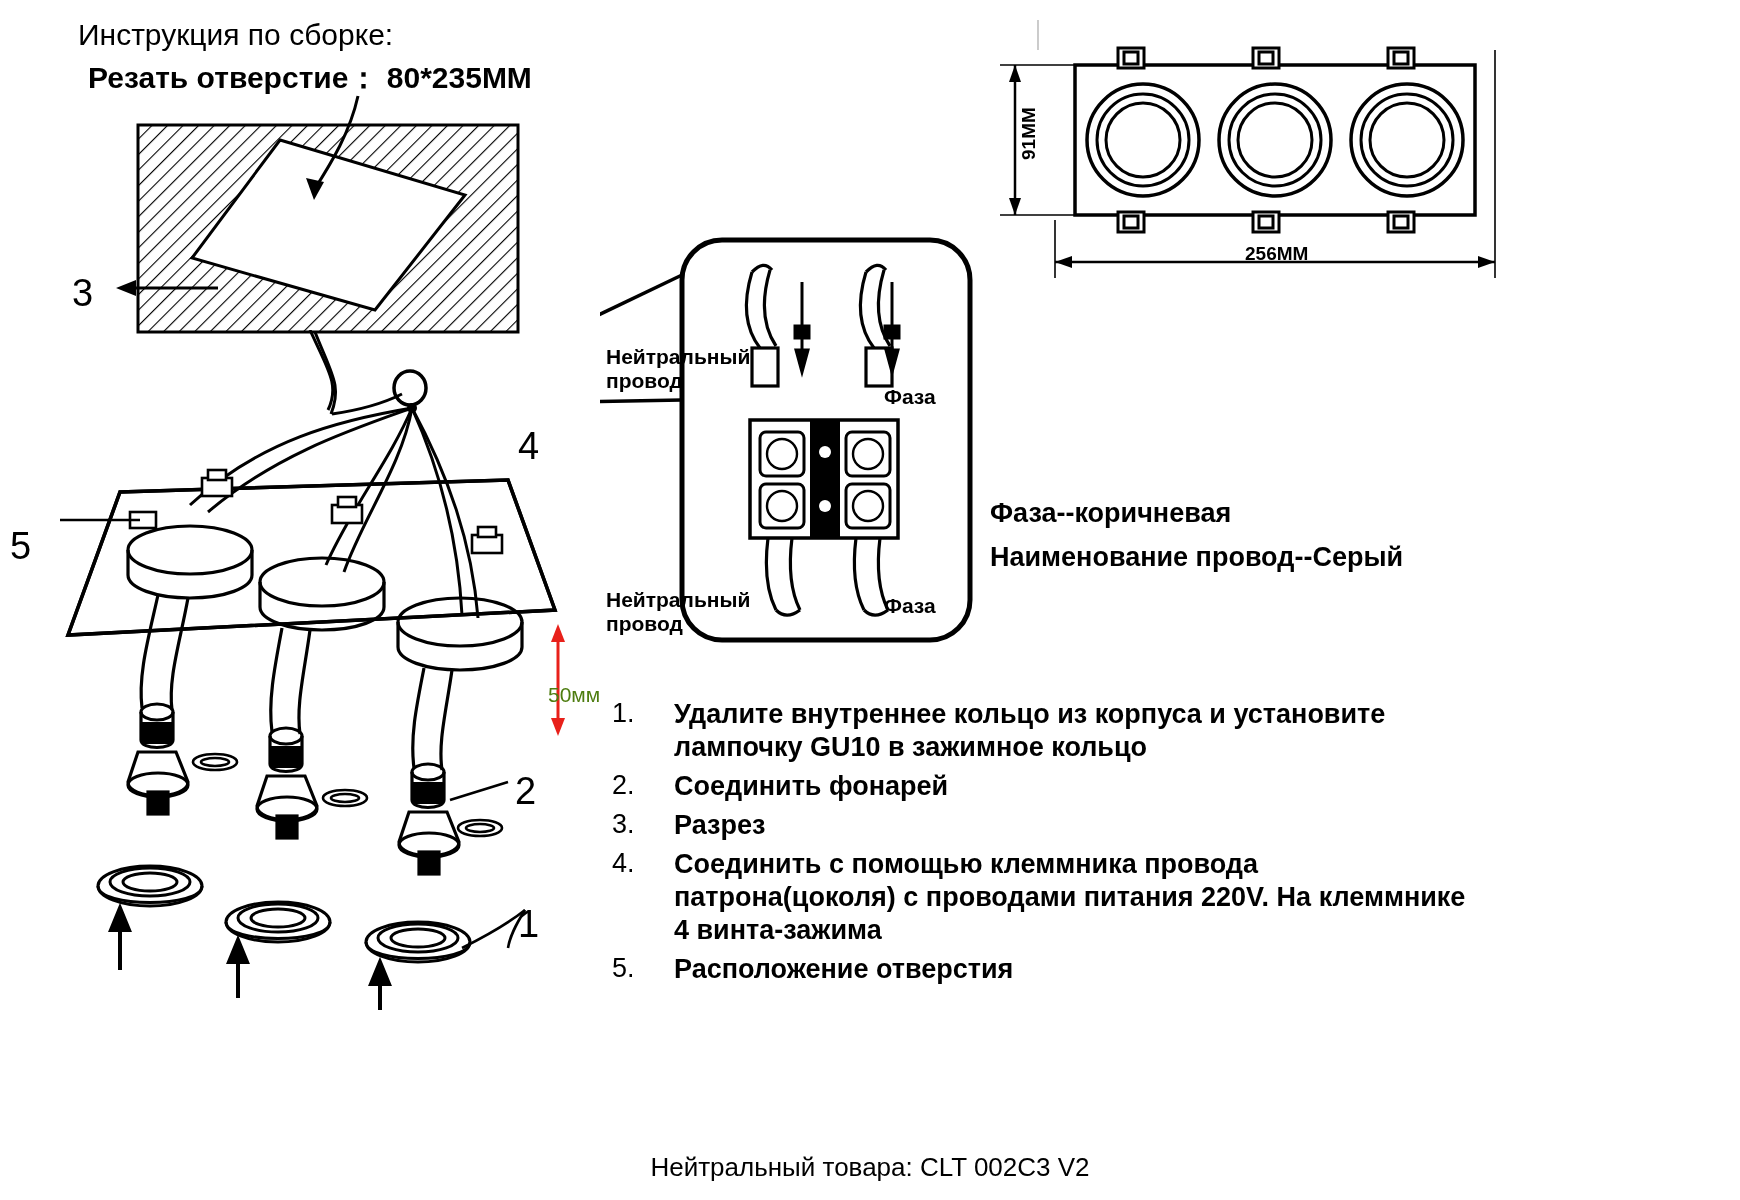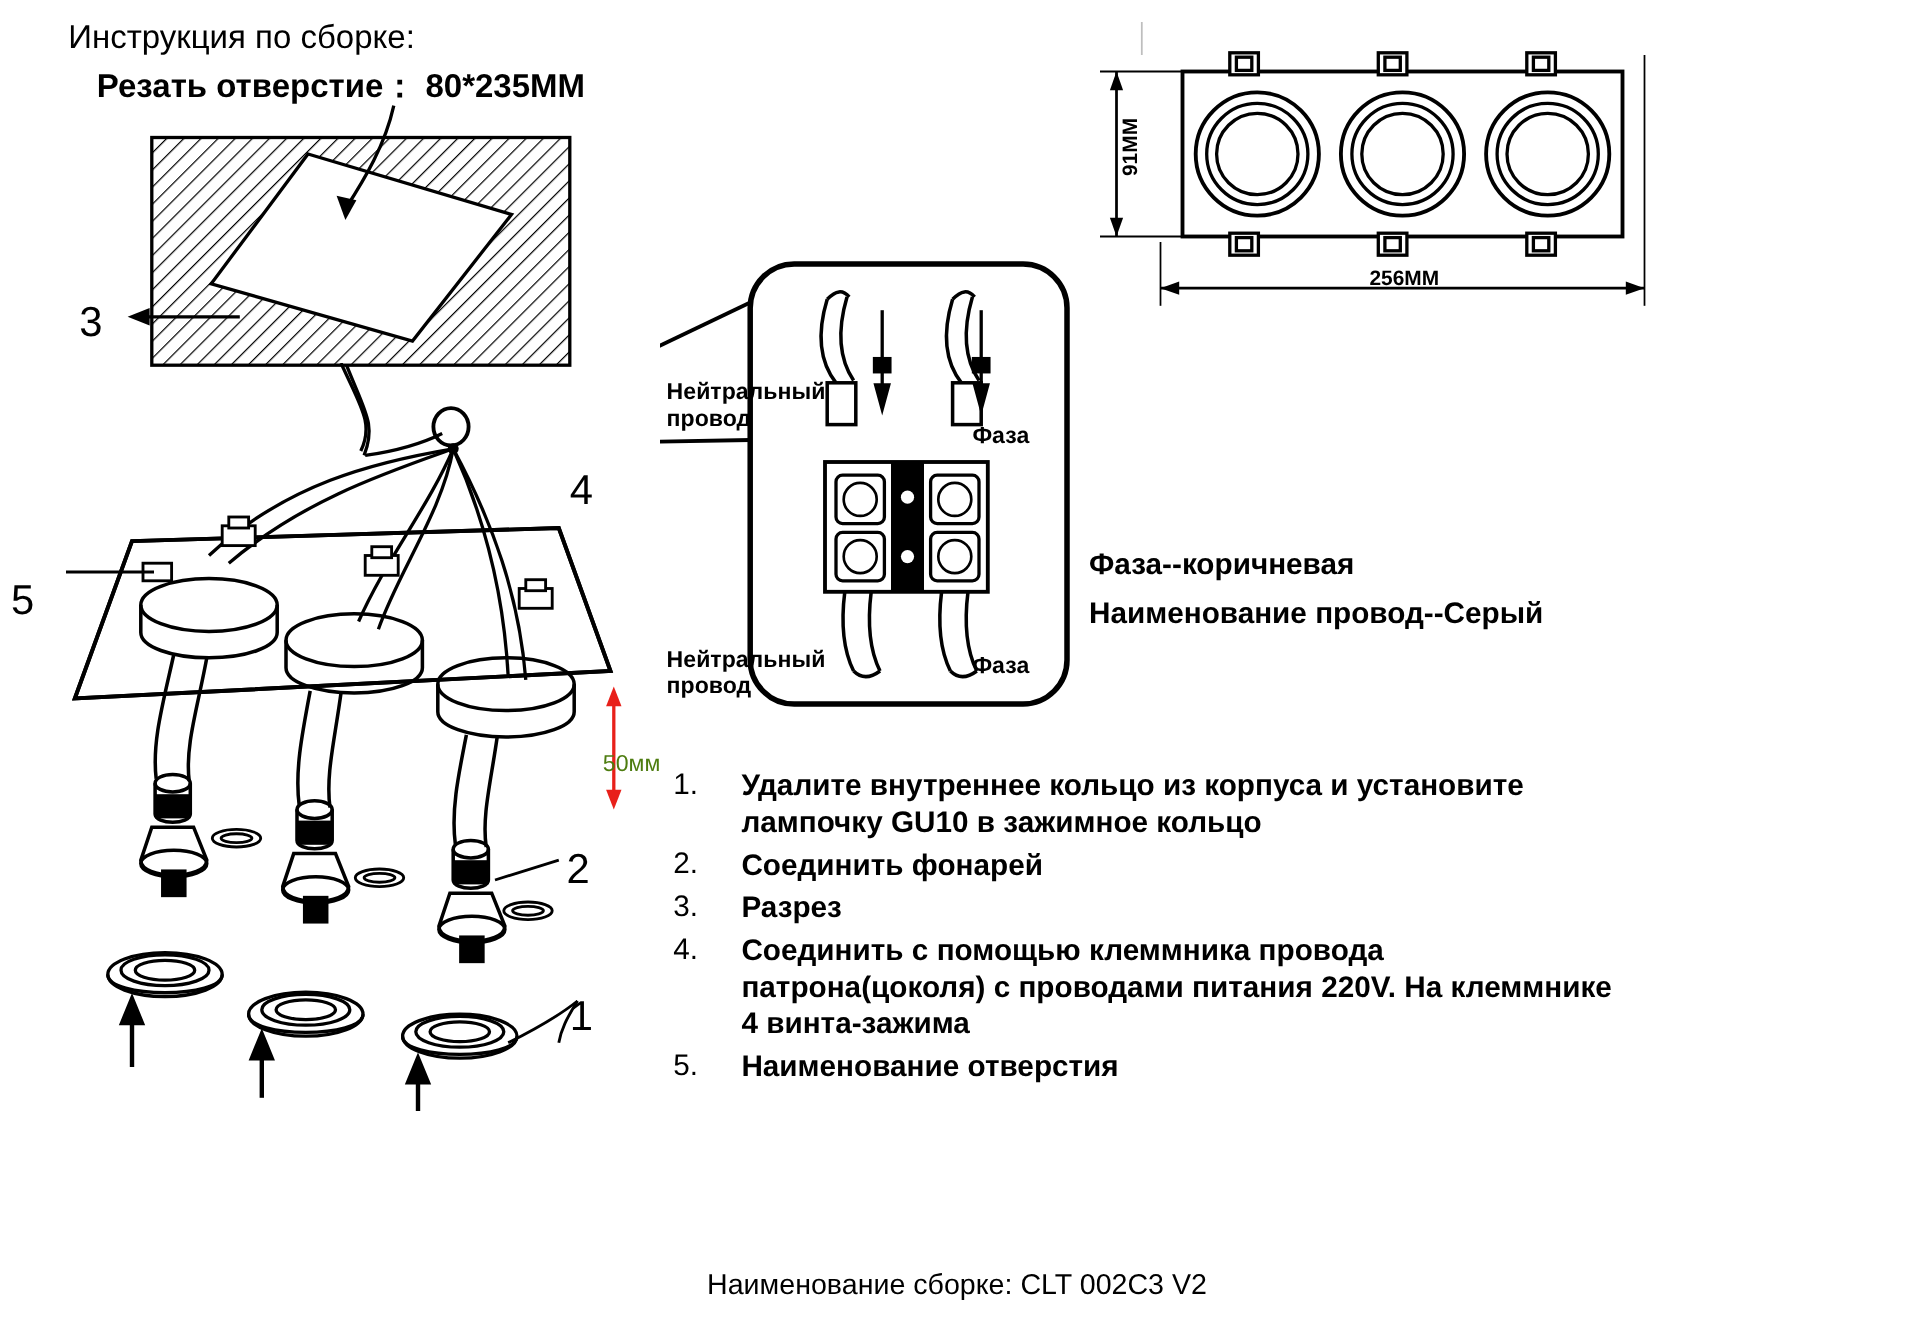--- a/index.html
+++ b/index.html
@@ -16,20 +16,21 @@
     color: #000000;
     overflow: hidden;
   }
   .abs { position: absolute; }
   .txt { white-space: pre; }
 
   
   .t-title {
     font-size: 30px;
     font-weight: 400;
+    margin-left: 16px;
   }
   .t-sub {
     font-size: 30px;
     font-weight: 700;
   }
   .t-num {
     font-size: 38px;
     font-weight: 400;
   }
   .t-label {
@@ -348,19 +349,19 @@
       <div class="t-step" style="flex:1;">Разрез</div>
     </div>
 
     <div style="display:flex; margin-bottom:6px;">
       <div class="t-stepnum" style="width:62px; flex:0 0 62px;">4.</div>
       <div class="t-step" style="flex:1; max-width:800px;">Соединить с помощью клеммника провода патрона(цоколя) с проводами питания 220V. На клеммнике 4 винта-зажима</div>
     </div>
 
     <div style="display:flex;">
       <div class="t-stepnum" style="width:62px; flex:0 0 62px;">5.</div>
-      <div class="t-step" style="flex:1;">Наименование отверстия</div>
+      <div class="t-step" style="flex:1;">Расположение отверстия</div>
     </div>
   </div>
 
-  <div class="abs txt t-foot" style="left:0; top:1152px; width:1740px; text-align:center;">Наименование сборке: CLT 002C3 V2</div>
+  <div class="abs txt t-foot" style="left:0; top:1152px; width:1740px; text-align:center;">Нейтральный товара: CLT 002C3 V2</div>
 
 </div>
 
 </body></html>

